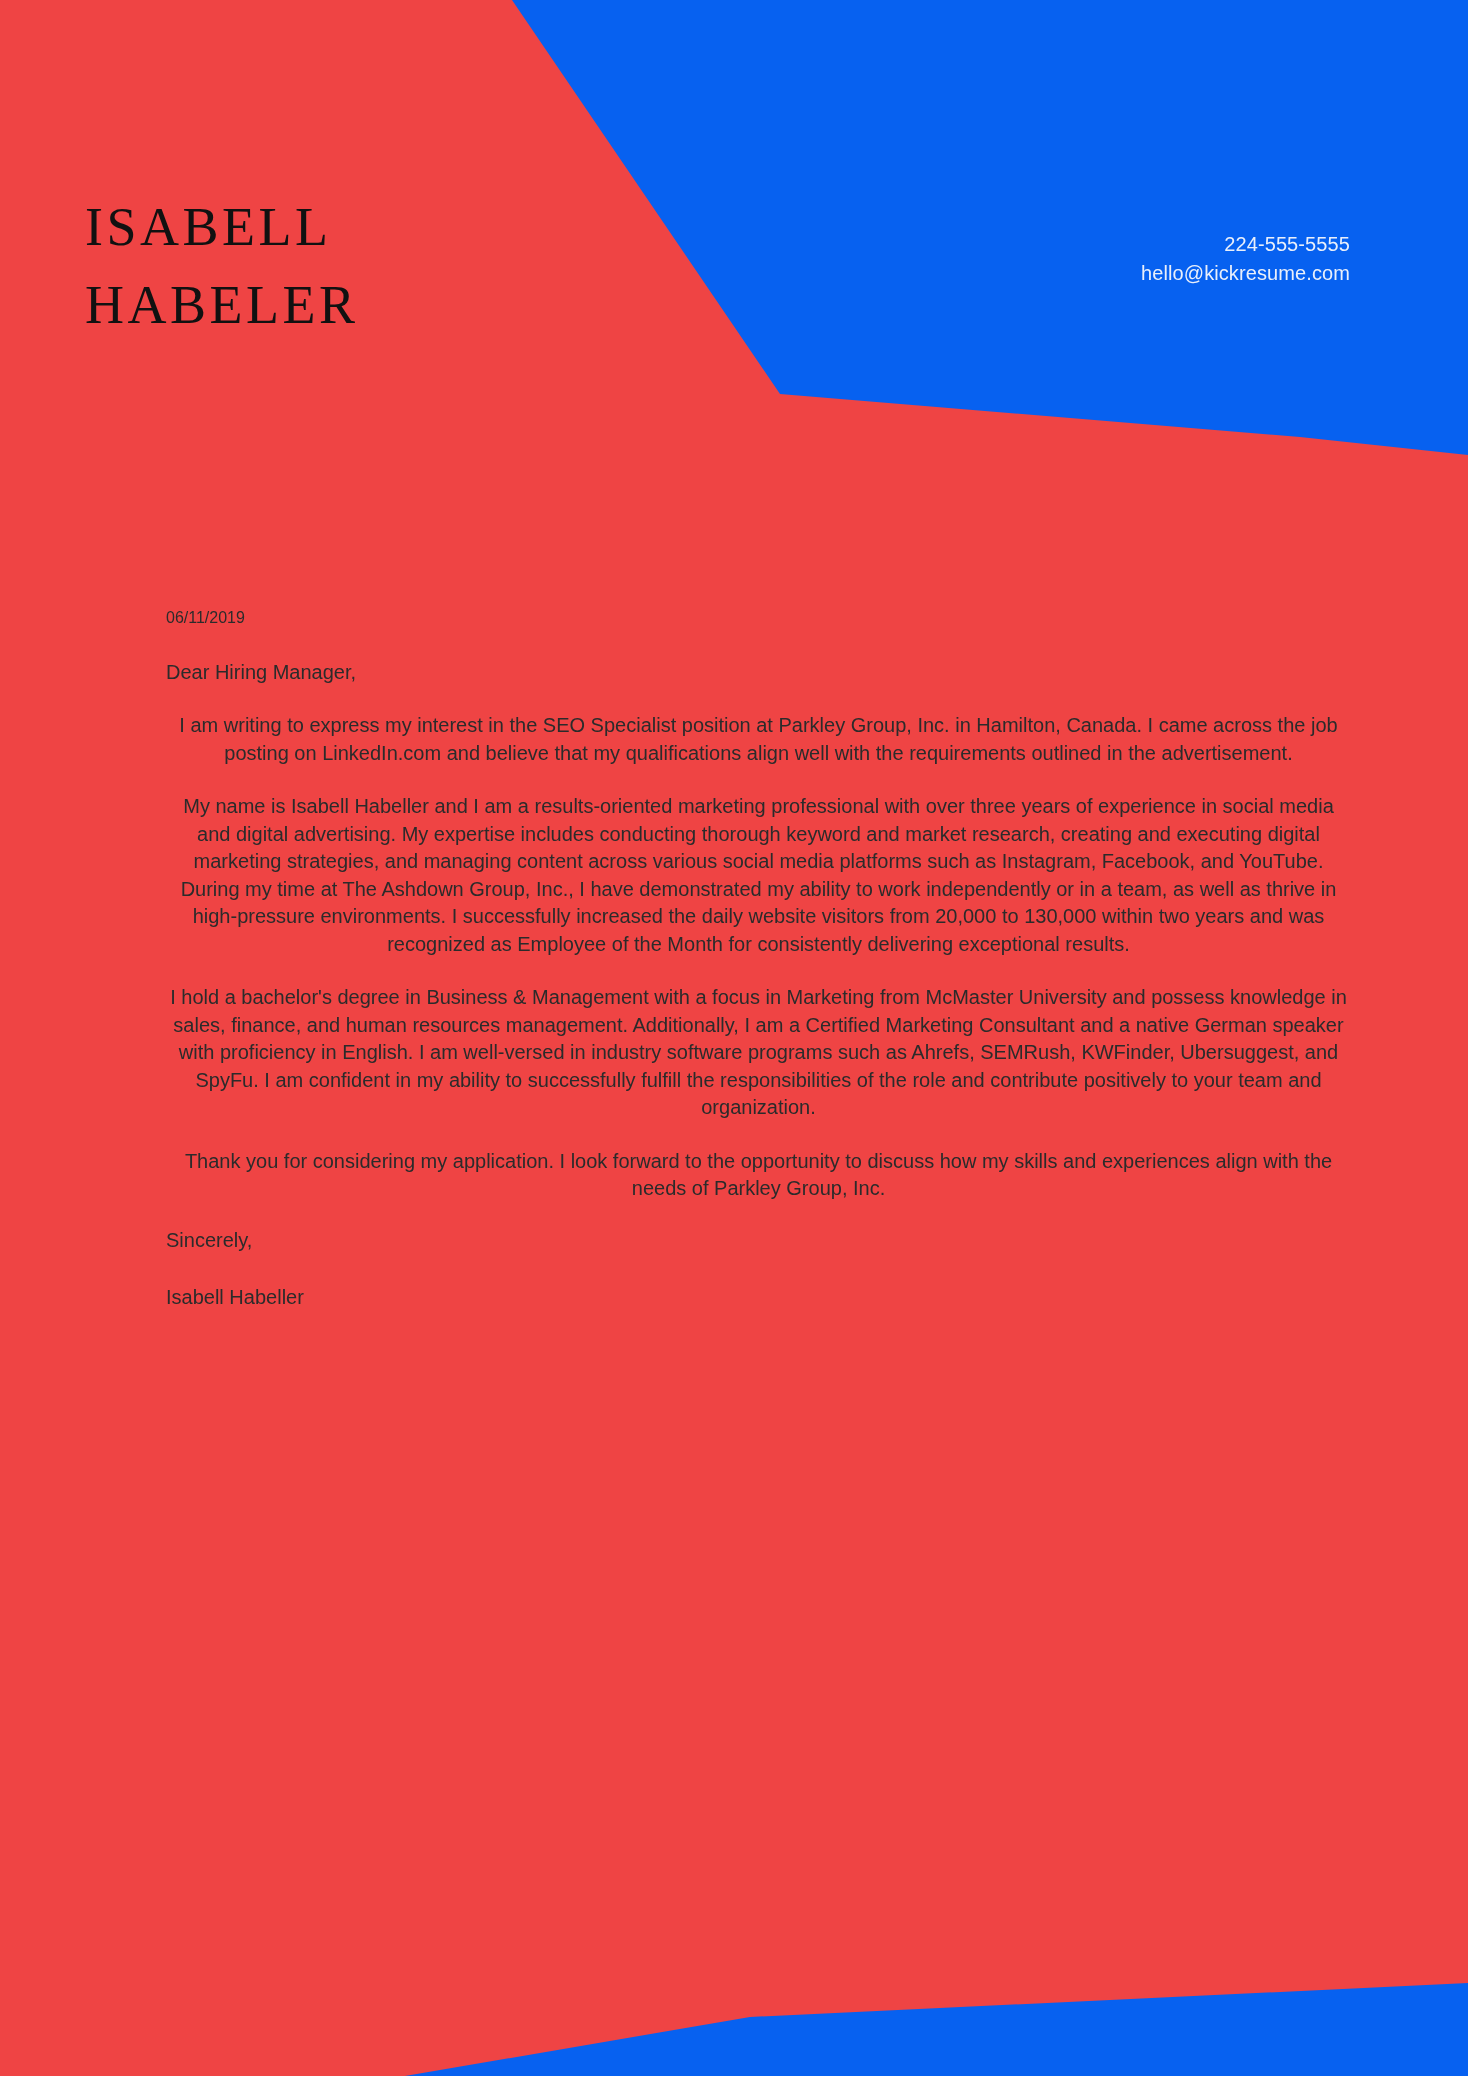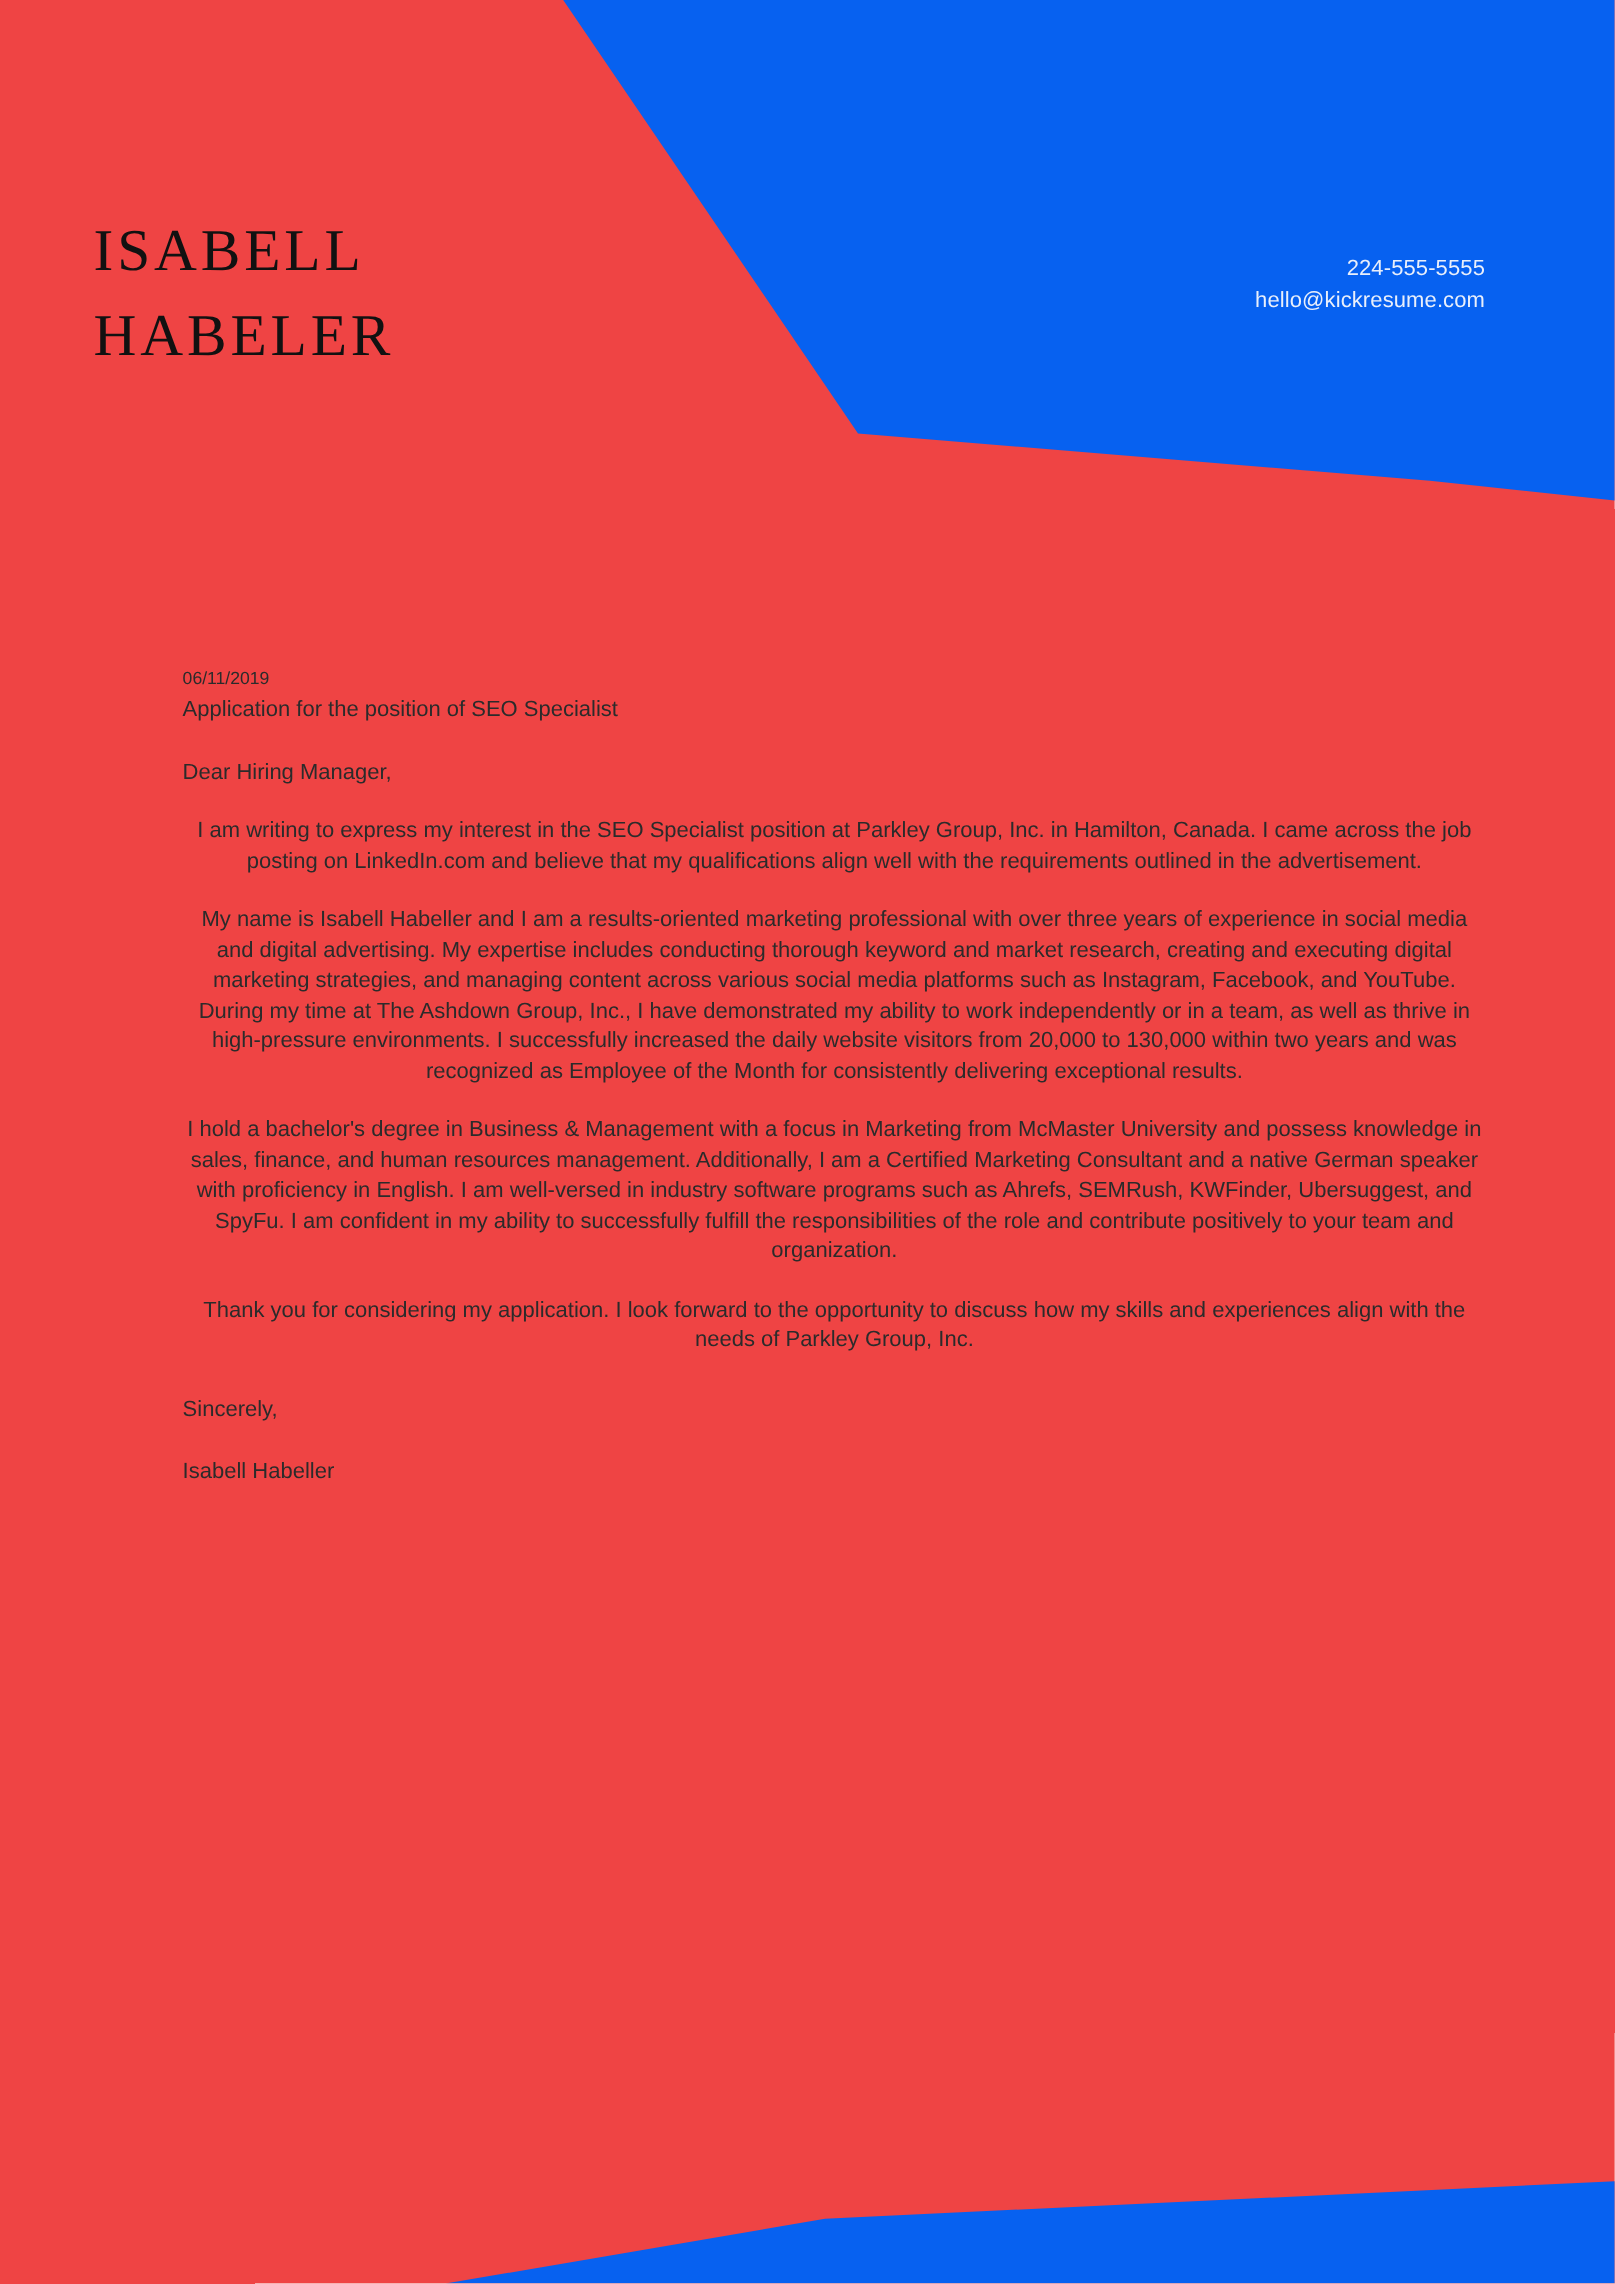--- a/index.html
+++ b/index.html
@@ -117,21 +117,21 @@
     color: #2b2b2b;
     margin-top: 26px;
     text-align: center;
     max-width: 1185px;
   }
 
   .closing {
     font-size: 20px;
     line-height: 27px;
     color: #2b2b2b;
-    margin-top: 35px;
+    margin-top: 24px;
   }
   .signature {
     font-size: 20px;
     line-height: 27px;
     color: #2b2b2b;
     margin-top: 30px;
   }
 </style>
 </head>
 <body>
@@ -157,21 +157,20 @@
 
   </div>
 
   <div class="content">
 
 
     <div class="letter">
 
       <div class="date-line">06/11/2019</div>
 
-      <div class="subject-line">Application for the position of SEO Specialist</div>
 
       <div class="salutation">Dear Hiring Manager,</div>
 
       <p class="para">I am writing to express my interest in the SEO Specialist position at Parkley Group, Inc. in Hamilton, Canada. I came across the job posting on LinkedIn.com and believe that my qualifications align well with the requirements outlined in the advertisement.</p>
 
       <p class="para">My name is Isabell Habeller and I am a results-oriented marketing professional with over three years of experience in social media and digital advertising. My expertise includes conducting thorough keyword and market research, creating and executing digital marketing strategies, and managing content across various social media platforms such as Instagram, Facebook, and YouTube. During my time at The Ashdown Group, Inc., I have demonstrated my ability to work independently or in a team, as well as thrive in high-pressure environments. I successfully increased the daily website visitors from 20,000 to 130,000 within two years and was recognized as Employee of the Month for consistently delivering exceptional results.</p>
 
       <p class="para">I hold a bachelor's degree in Business &amp; Management with a focus in Marketing from McMaster University and possess knowledge in sales, finance, and human resources management. Additionally, I am a Certified Marketing Consultant and a native German speaker with proficiency in English. I am well-versed in industry software programs such as Ahrefs, SEMRush, KWFinder, Ubersuggest, and SpyFu. I am confident in my ability to successfully fulfill the responsibilities of the role and contribute positively to your team and organization.</p>
 
       <p class="para">Thank you for considering my application. I look forward to the opportunity to discuss how my skills and experiences align with the needs of Parkley Group, Inc.</p>

